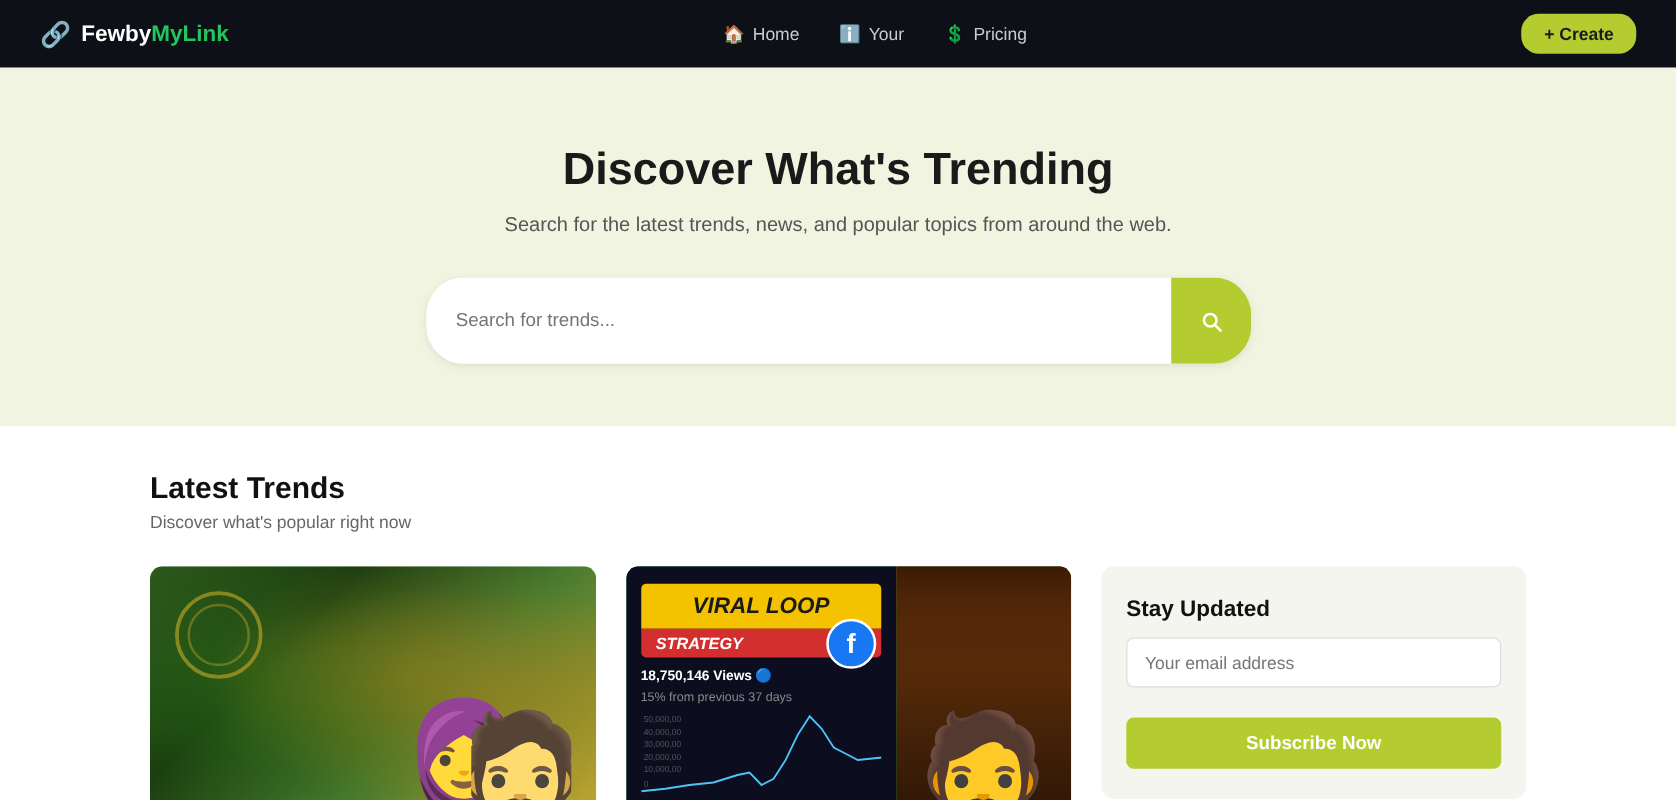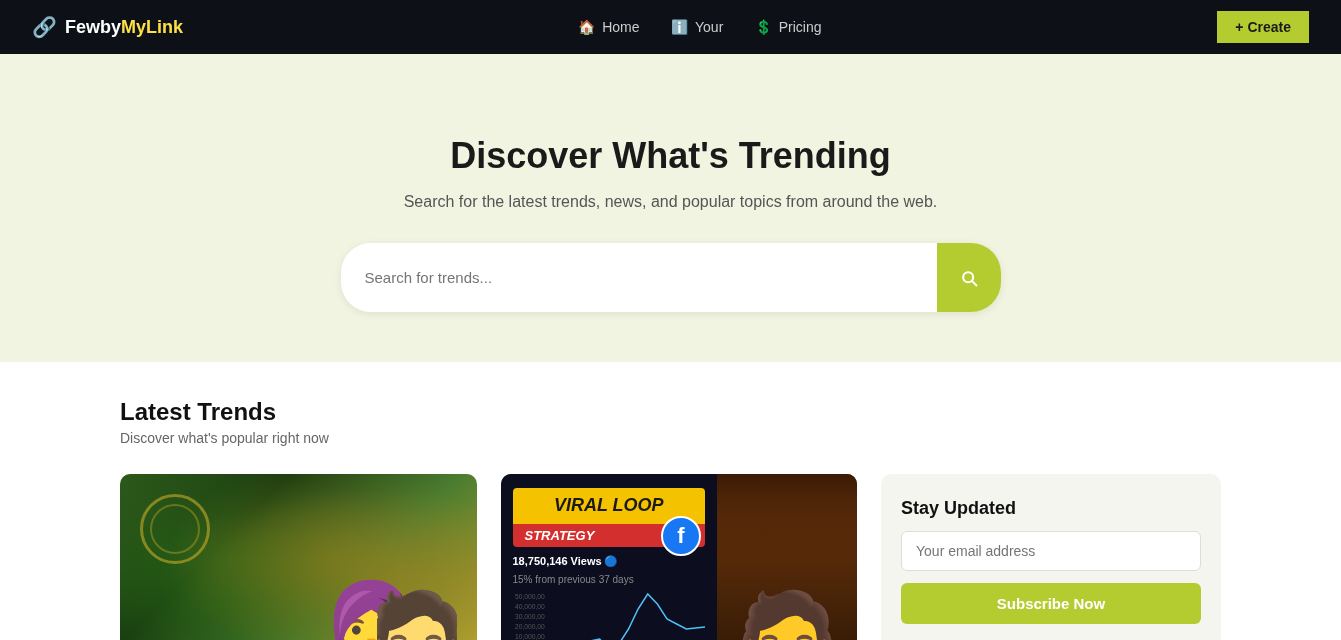--- a/index.html
+++ b/index.html
@@ -26,21 +26,21 @@
     .nav-logo-icon {
       color: #b5cc30;
       font-size: 20px;
     }
     .nav-logo-text {
       font-size: 18px;
       font-weight: 600;
       color: #fff;
     }
     .nav-logo-text span.highlight {
-      color: #fde047;
+      color: #22c55e;
     }
     .nav-links {
       display: flex;
       align-items: center;
       gap: 32px;
       list-style: none;
     }
     .nav-links a {
       color: #ccc;
       text-decoration: none;
@@ -48,41 +48,40 @@
       display: flex;
       align-items: center;
       gap: 6px;
     }
     .nav-icon { font-size: 14px; }
     .btn-create {
       background: #b5cc30;
       color: #1a1a1a;
       border: none;
       padding: 8px 18px;
-      border-radius: 0;
+      border-radius: 14px;
       font-weight: 600;
       font-size: 14px;
       cursor: pointer;
       display: flex;
       align-items: center;
       gap: 6px;
     }
 
     
     .hero {
       background: #f0f4e0;
       padding: 60px 20px 50px;
       text-align: center;
     }
     .hero h1 {
       font-size: 36px;
       font-weight: 700;
       color: #1a1a1a;
       margin-bottom: 16px;
-      margin-top: 21px;
     }
     .hero p {
       font-size: 16px;
       color: #555;
       margin-bottom: 32px;
     }
     .search-bar {
       display: flex;
       max-width: 660px;
       margin: 0 auto;
@@ -297,21 +296,21 @@
       margin-bottom: 20px;
     }
     .email-input {
       width: 100%;
       border: 1px solid #ddd;
       border-radius: 6px;
       padding: 11px 14px;
       font-size: 14px;
       color: #999;
       outline: none;
-      margin-bottom: 12px;
+      margin-bottom: 24px;
       background: #fff;
     }
     .subscribe-btn {
       width: 100%;
       background: #b5cc30;
       color: #fff;
       border: none;
       border-radius: 6px;
       padding: 12px;
       font-size: 15px;

